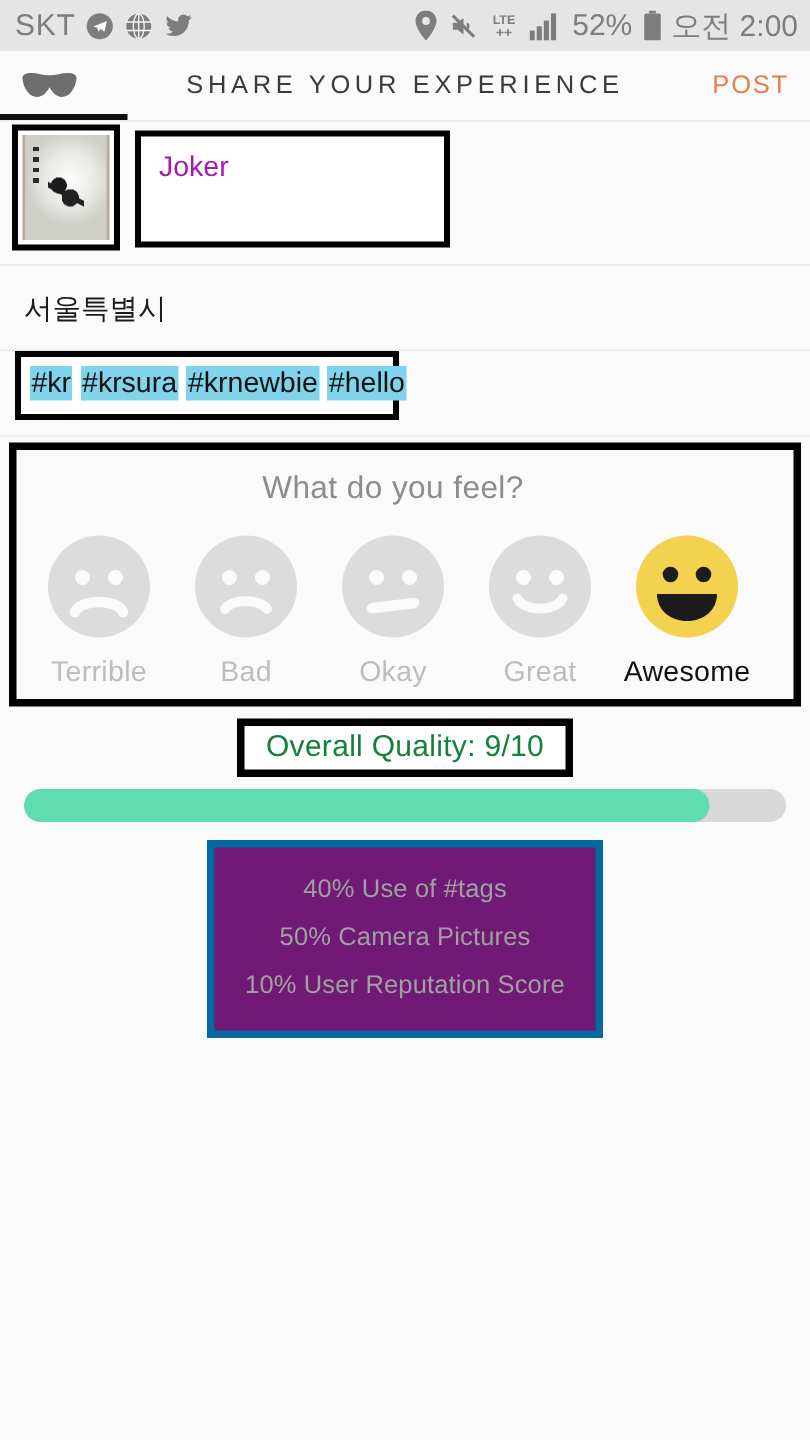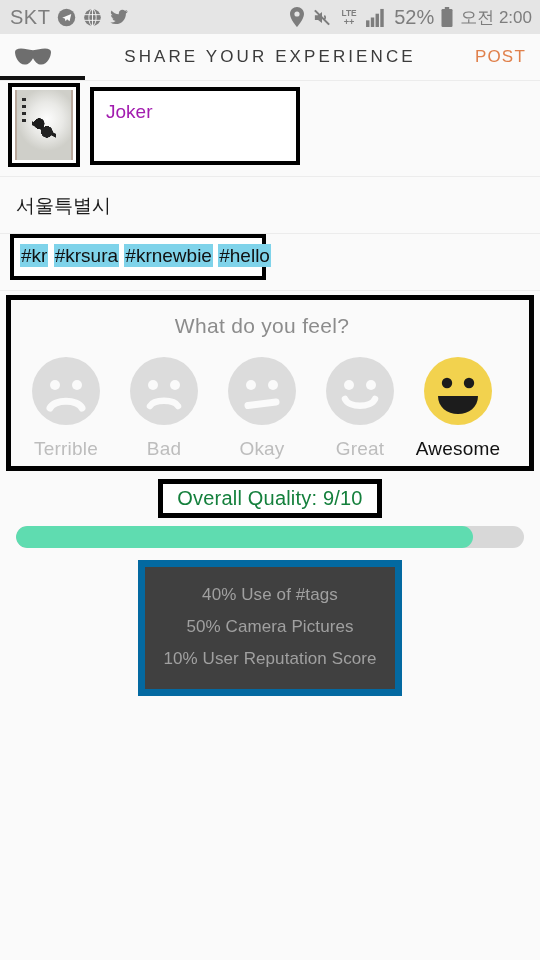--- a/index.html
+++ b/index.html
@@ -17,21 +17,21 @@
     height:34px;
     display:flex;
     align-items:center;
     padding:0 8px 0 10px;
     background:#e5e5e5;
     color:#7d7d7d;
   }
   .sb-left { display:flex; align-items:center; gap:7px; }
   .sb-right { margin-left:auto; display:flex; align-items:center; gap:7px; }
   .carrier { font-size:20px; letter-spacing:.5px; color:#7d7d7d; }
-  .sb-time { font-size:17px; color:#7d7d7d; letter-spacing:0; }
+  .sb-time { font-size:20px; color:#7d7d7d; letter-spacing:0; }
   .sb-batt-txt { font-size:20px; color:#7d7d7d; }
   .ico { display:inline-block; line-height:0; }
   .ico svg { display:block; }
 
   
   .appbar {
     height:46px;
     display:flex;
     align-items:center;
     padding:0 14px;
@@ -186,22 +186,22 @@
   }
   .bar-fill {
     height:100%;
     border-radius:11px;
     background:#5fdcb0;
   }
 
   
   .breakdown-wrap { margin-top:12px; display:flex; justify-content:center; }
   .breakdown-box {
-    border:7px solid #0369a1;
-    background:#404040;
+    border:5px solid #0369a1;
+    background:#701a75;
     padding:12px 18px 14px 18px;
     width:264px;
   }
   .breakdown-line {
     text-align:center;
     font-size:17px;
     color:#a0a0a0;
     padding:6px 0;
     letter-spacing:.1px;
   }

